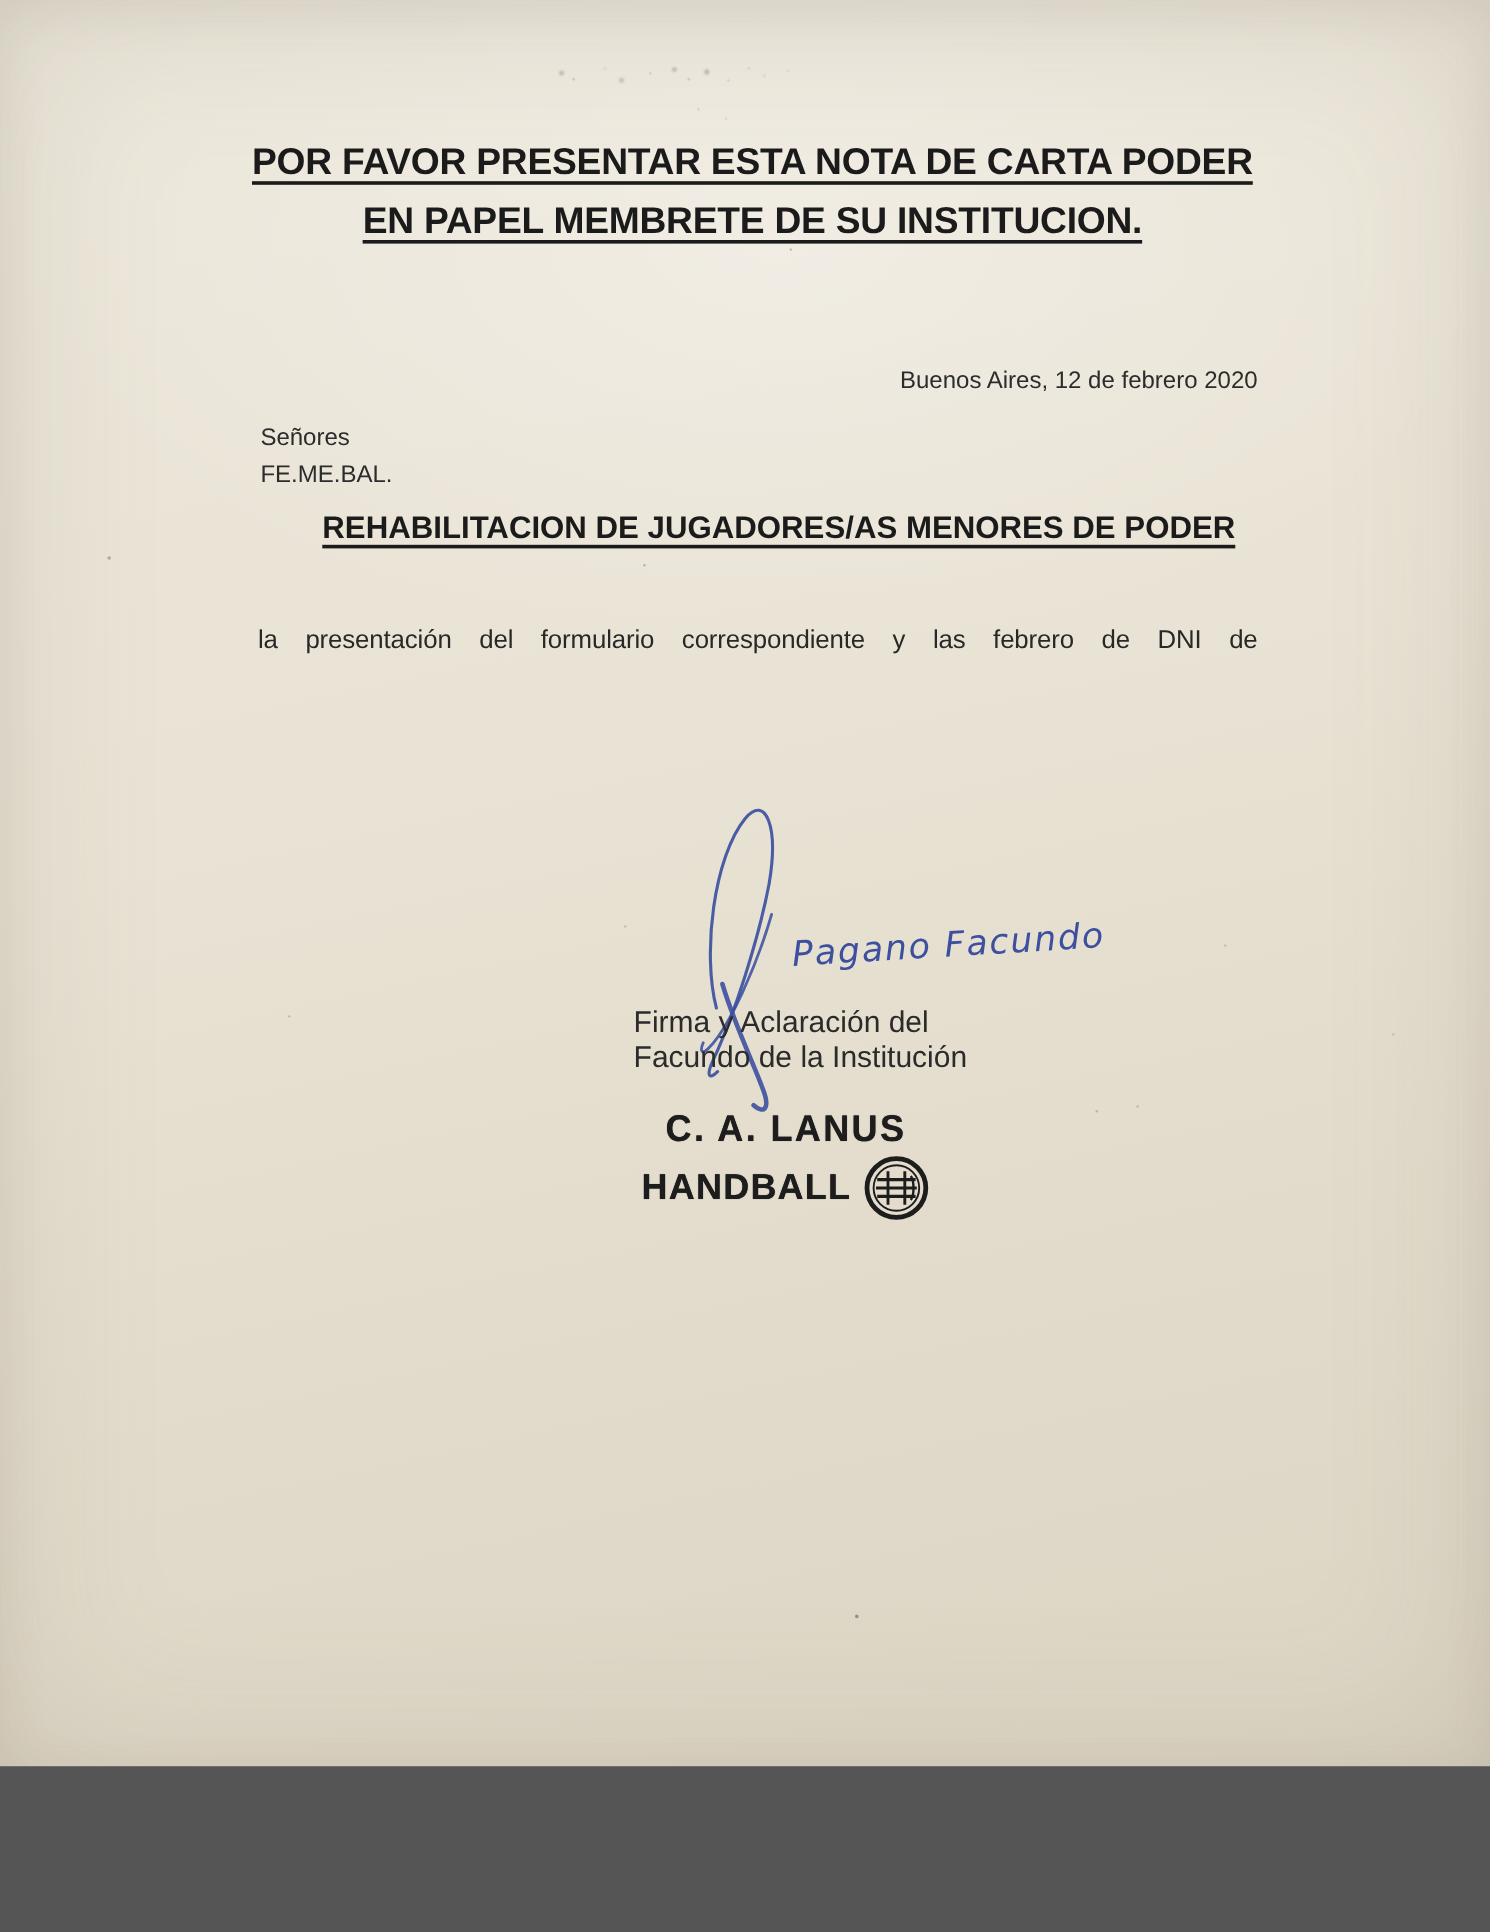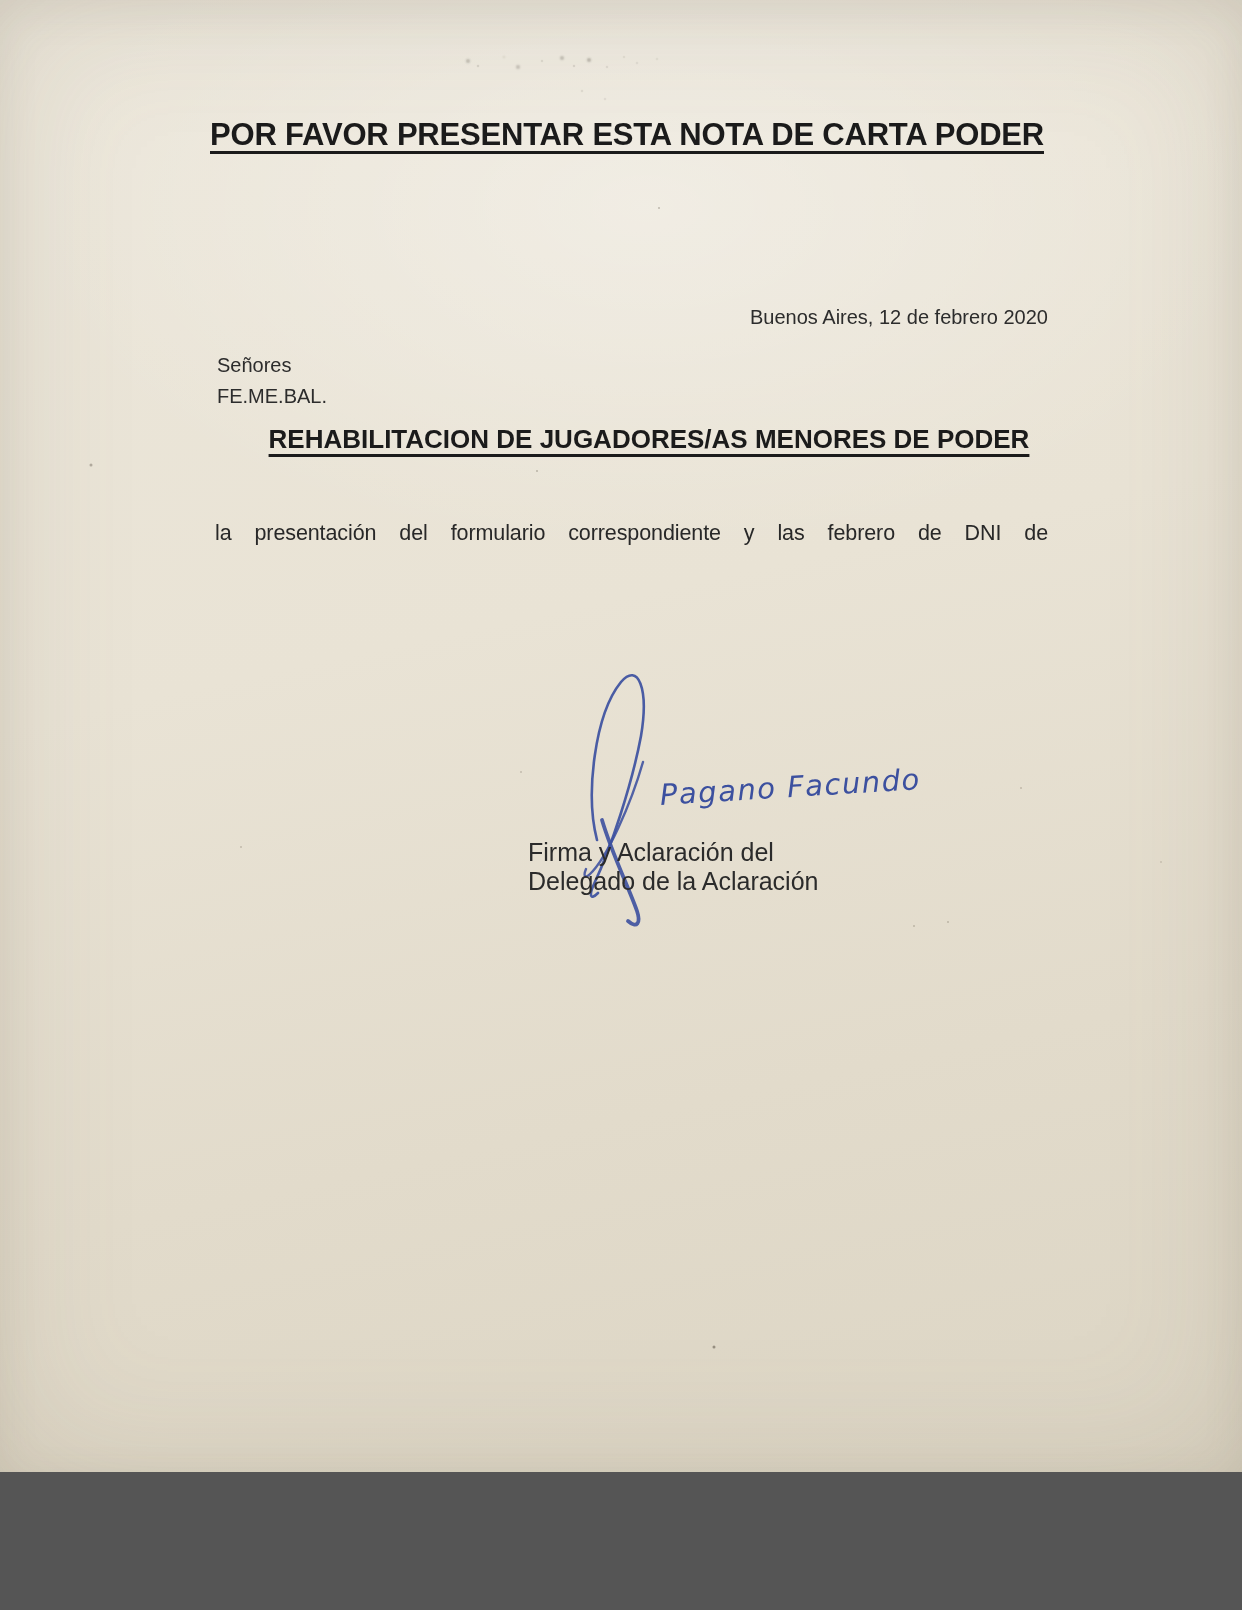--- a/index.html
+++ b/index.html
@@ -139,20 +139,21 @@
 </head>
 <body>
 
 <div class="page">
 
   <div class="smudge"></div>
   <div class="specks"></div>
 
   <div class="notice">
     <div><span class="u">POR FAVOR PRESENTAR ESTA NOTA DE CARTA PODER</span></div>
+    <div><span class="u">EN PAPEL MEMBRETE DE SU INSTITUCION.</span></div>
   </div>
 
   <div class="date-line">Buenos Aires, 12 de febrero 2020</div>
 
   <div class="addressee">
     <div>Señores</div>
     <div>FE.ME.BAL.</div>
   </div>
 
   <div class="subject-line">
@@ -166,17 +167,30 @@
   <svg class="sig-svg" width="140" height="300" viewBox="0 0 140 300" fill="none">
     <path d="M52 188 C40 142 50 62 76 30 C93 10 104 36 96 84 C87 132 66 196 49 232 C44 243 45 249 53 241" stroke="#3c509f" stroke-width="2.6" stroke-linecap="round" opacity="0.92"></path>
     <path d="M98 110 C86 152 62 206 45 222 C40 227 38 224 41 217" stroke="#3c509f" stroke-width="2.4" stroke-linecap="round" opacity="0.88"></path>
     <path d="M57 168 C67 202 84 236 92 259 C96 271 92 277 83 269" stroke="#3c509f" stroke-width="3.8" stroke-linecap="round" opacity="0.9"></path>
   </svg>
 
   <div class="sig-name">Pagano Facundo</div>
 
   <div class="sig-caption">
     <div>Firma y Aclaración del</div>
-    <div>Delegado de la Aclaración</div>
+    <div>Facundo de la Institución</div>
   </div>
 
+  <div class="stamp">
+    <div class="stamp-l1">C. A. LANUS</div>
+    <div class="stamp-row">
+      <span class="stamp-l2">HANDBALL</span>
+      <svg width="56" height="56" viewBox="0 0 56 56" fill="none">
+        <circle cx="28" cy="28" r="24.5" stroke="#1d1d1d" stroke-width="4"></circle>
+        <circle cx="28" cy="28" r="19" stroke="#1d1d1d" stroke-width="1.6"></circle>
+        <path d="M12 21 H44 M11 28 H45 M12 35 H44" stroke="#1d1d1d" stroke-width="2.6"></path>
+        <path d="M21 14 V42 M35 14 V42" stroke="#1d1d1d" stroke-width="2.4"></path>
+        <path d="M40 18 C43 22 43 34 40 38" stroke="#1d1d1d" stroke-width="2"></path>
+      </svg>
+    </div>
+  </div>
 
 </div>
 
 </body></html>

